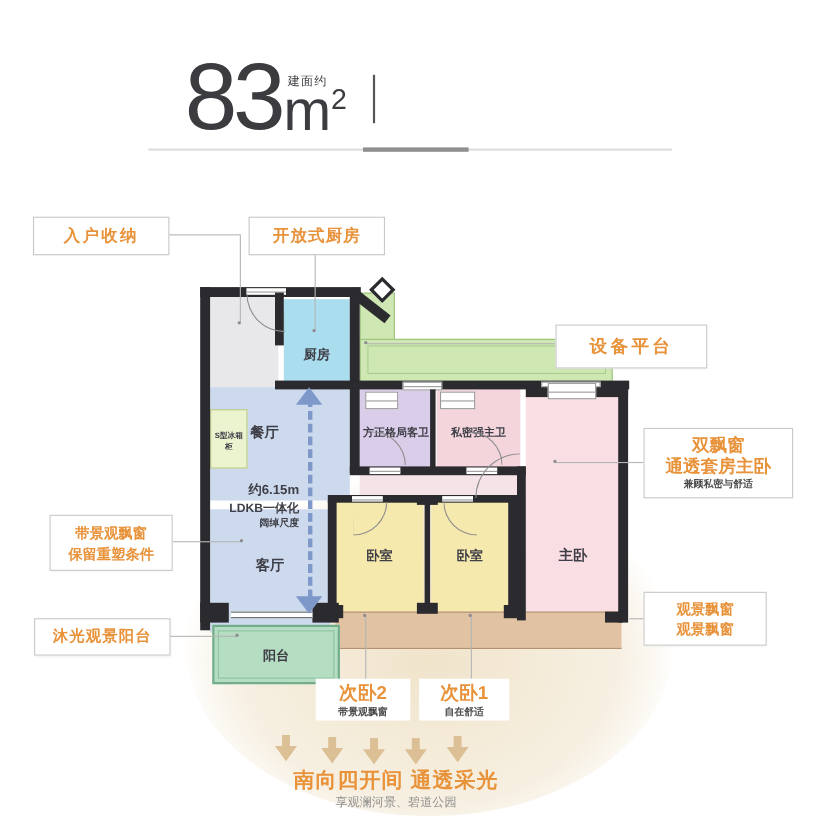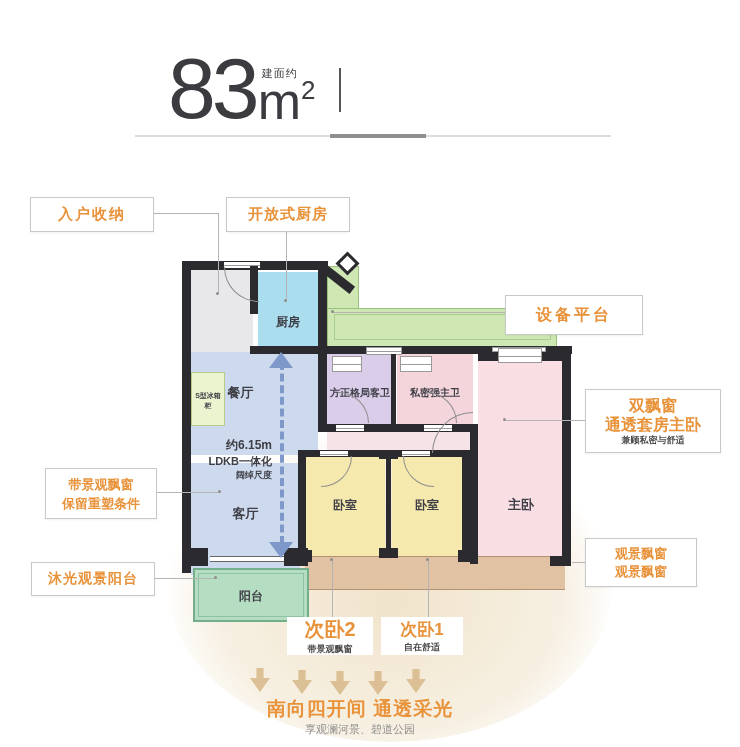--- a/index.html
+++ b/index.html
@@ -242,21 +242,21 @@
   <div class="callout" style="left:31px;top:562px;width:122px;height:32px;font-size:14px;letter-spacing:1px;">
     <span>沐光观景阳台</span>
   </div>
 
   <div class="callout" style="left:585px;top:538px;width:110px;height:47px;font-size:13px;line-height:18px;">
     <span>观景飘窗</span>
     <span>观景飘窗</span>
   </div>
 
   <div class="callout" style="left:287px;top:617px;width:86px;height:38px;border:none;box-shadow:none;">
-    <span style="font-size:20px;">次卧2</span>
+    <span style="font-size:17px;">次卧2</span>
     <span class="sub" style="font-size:9px;">带景观飘窗</span>
   </div>
 
   <div class="callout" style="left:381px;top:617px;width:82px;height:38px;border:none;box-shadow:none;">
     <span style="font-size:17px;">次卧1</span>
     <span class="sub" style="font-size:9px;">自在舒适</span>
   </div>
 
   <div class="s-arrow" style="left:250px;top:668px;"></div>
   <div class="s-arrow" style="left:292px;top:670px;"></div>

